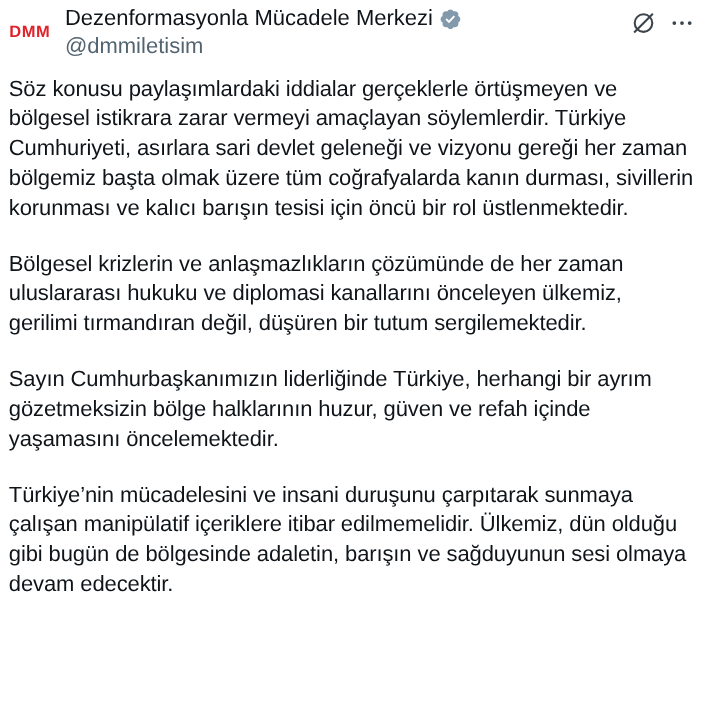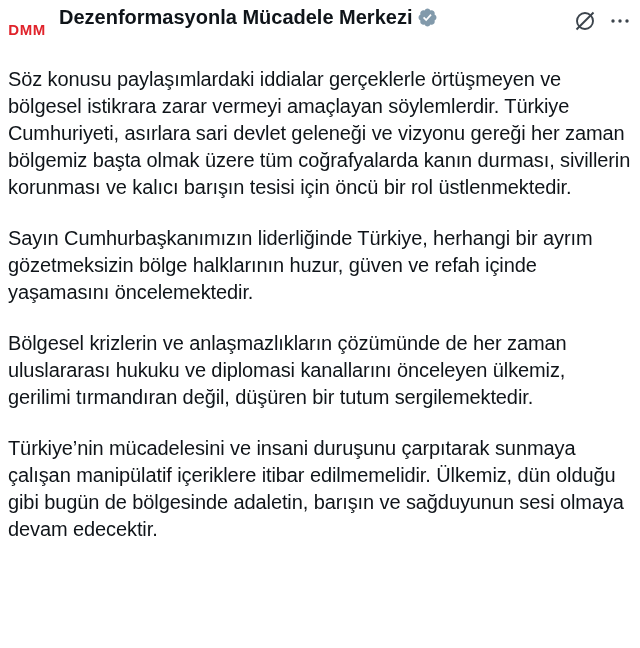--- a/index.html
+++ b/index.html
@@ -36,21 +36,21 @@
   .avatar-text {
     color: var(--brand_red);
     font-weight: 800;
     font-size: 15px;
     letter-spacing: 0.5px;
   }
   .id-block { margin-left: 8px; min-width: 0; }
   .name-row { display: flex; align-items: center; }
   .display-name {
     font-size: 20px;
-    font-weight: bold;
+    font-weight: normal;
     color: var(--text);
     line-height: 25px;
     white-space: nowrap;
     cursor: pointer;
     text-align: center;
   }
   .badge { margin-left: 5px; display: inline-flex; cursor: pointer; }
   .handle {
     font-size: 20px;
     color: var(--secondary);
@@ -93,20 +93,21 @@
 
     <div class="id-block">
       <div class="name-row">
         <span class="display-name">Dezenformasyonla Mücadele Merkezi</span>
         <span class="badge">
           <svg width="21" height="21" viewBox="0 0 24 24" aria-hidden="true">
             <path fill="#829aab" d="M22.25 12c0-1.43-.88-2.67-2.19-3.34.46-1.39.2-2.9-.81-3.91s-2.52-1.27-3.91-.81c-.66-1.31-1.91-2.19-3.34-2.19s-2.67.88-3.33 2.19c-1.4-.46-2.91-.2-3.92.81s-1.26 2.52-.8 3.91c-1.31.67-2.2 1.91-2.2 3.34s.89 2.67 2.2 3.34c-.46 1.39-.21 2.9.8 3.91s2.52 1.26 3.91.81c.67 1.31 1.91 2.19 3.34 2.19s2.68-.88 3.34-2.19c1.39.45 2.9.2 3.91-.81s1.27-2.52.81-3.91c1.31-.67 2.19-1.91 2.19-3.34zm-11.71 4.2L6.8 12.46l1.41-1.42 2.26 2.26 4.8-5.23 1.47 1.36-6.2 6.77z"></path>
           </svg>
         </span>
       </div>
+      <div class="handle">@dmmiletisim</div>
     </div>
 
     <div class="header-actions">
       <button class="icon-btn" aria-label="Grok actions">
         <svg width="22" height="22" viewBox="0 0 22 22" fill="none">
           <circle cx="11" cy="11" r="8" stroke="#3c444c" stroke-width="1.9"></circle>
           <line x1="2.5" y1="19.5" x2="19.5" y2="2.5" stroke="#3c444c" stroke-width="1.9"></line>
         </svg>
       </button>
       <button class="icon-btn" aria-label="More options">
@@ -114,18 +115,18 @@
           <circle cx="3" cy="10" r="1.7" fill="#3c444c"></circle>
           <circle cx="10" cy="10" r="1.7" fill="#3c444c"></circle>
           <circle cx="17" cy="10" r="1.7" fill="#3c444c"></circle>
         </svg>
       </button>
     </div>
   </div>
 
   <div class="body">
     <p>Söz konusu paylaşımlardaki iddialar gerçeklerle örtüşmeyen ve bölgesel istikrara zarar vermeyi amaçlayan söylemlerdir. Türkiye Cumhuriyeti, asırlara sari devlet geleneği ve vizyonu gereği her zaman bölgemiz başta olmak üzere tüm coğrafyalarda kanın durması, sivillerin korunması ve kalıcı barışın tesisi için öncü bir rol üstlenmektedir.</p>
+    <p>Bölgesel krizlerin ve anlaşmazlıkların çözümünde de her zaman uluslararası hukuku ve diplomasi kanallarını önceleyen ülkemiz, gerilimi tırmandıran değil, düşüren bir tutum sergilemektedir.</p>
     <p>Sayın Cumhurbaşkanımızın liderliğinde Türkiye, herhangi bir ayrım gözetmeksizin bölge halklarının huzur, güven ve refah içinde yaşamasını öncelemektedir.</p>
-    <p>Bölgesel krizlerin ve anlaşmazlıkların çözümünde de her zaman uluslararası hukuku ve diplomasi kanallarını önceleyen ülkemiz, gerilimi tırmandıran değil, düşüren bir tutum sergilemektedir.</p>
     <p>Türkiye’nin mücadelesini ve insani duruşunu çarpıtarak sunmaya çalışan manipülatif içeriklere itibar edilmemelidir. Ülkemiz, dün olduğu gibi bugün de bölgesinde adaletin, barışın ve sağduyunun sesi olmaya devam edecektir.</p>
   </div>
 
 </article>
 
 </body></html>

